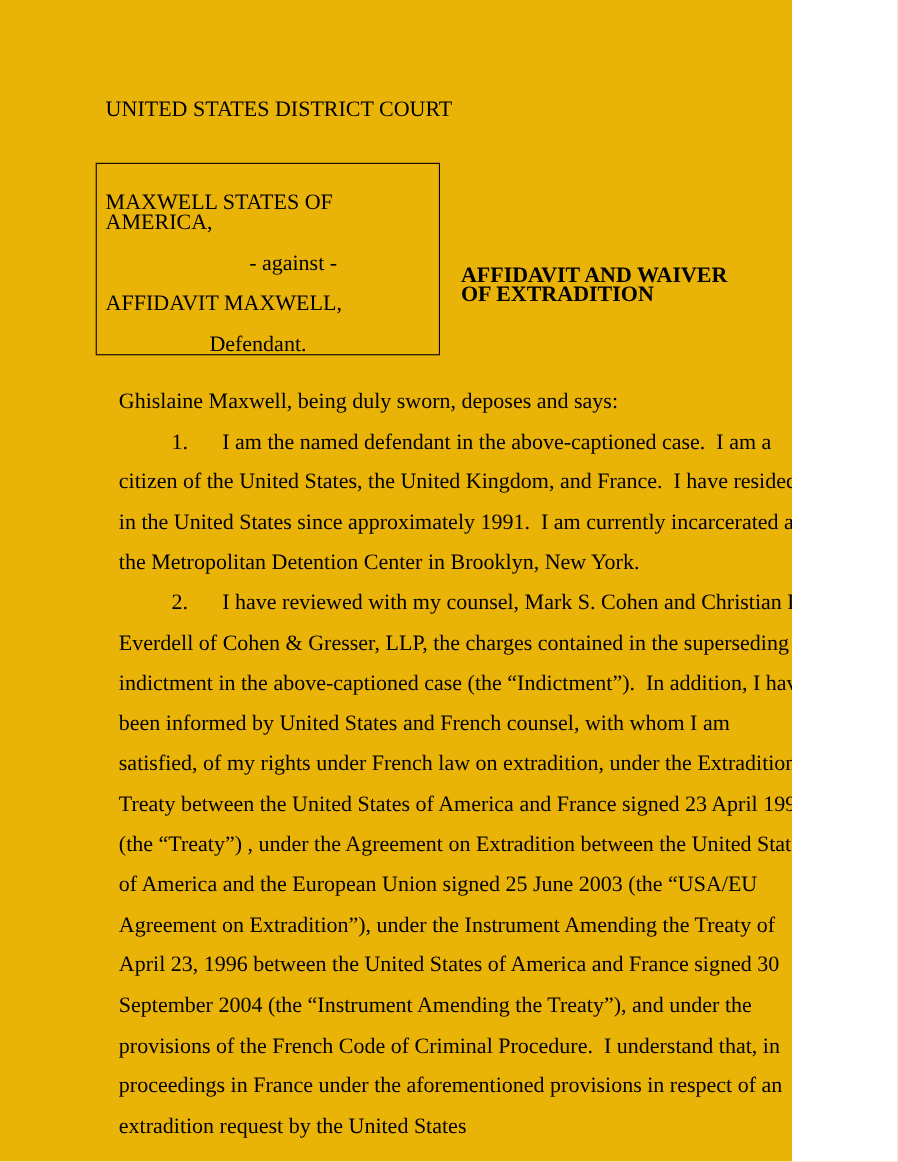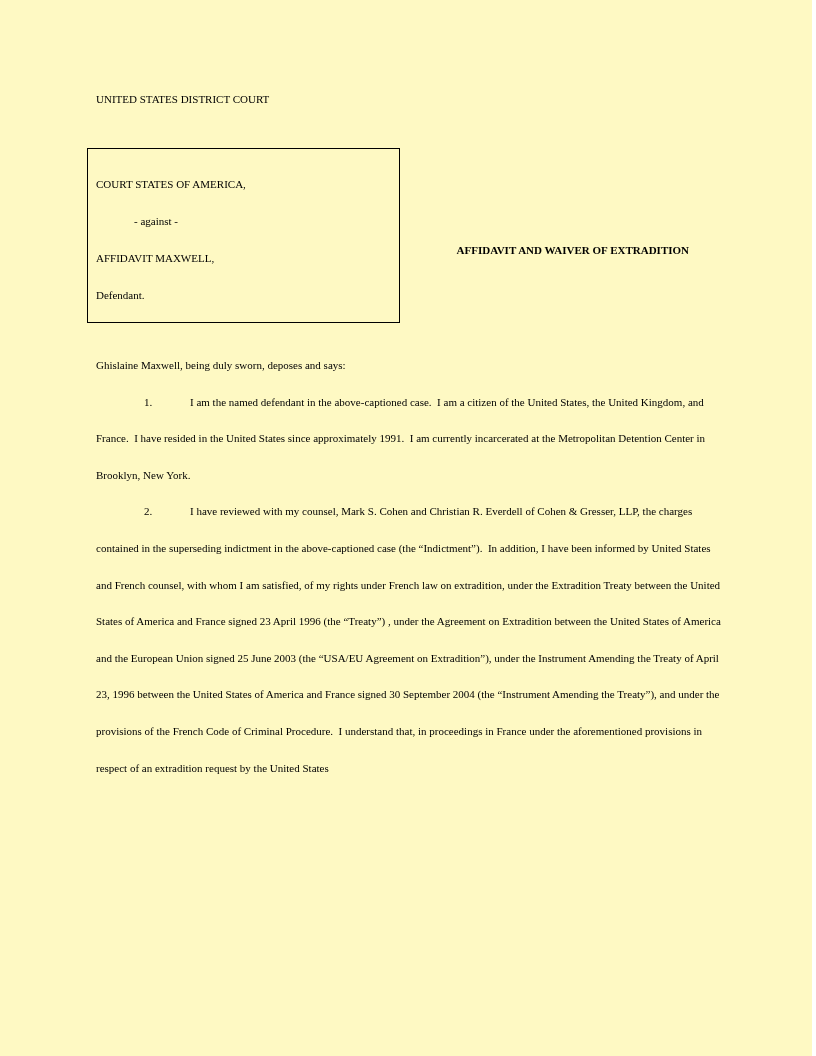--- a/index.html
+++ b/index.html
@@ -2,25 +2,25 @@
 <html><head>
 <meta charset="utf-8">
 <style>
   html, body {
     margin: 0;
     padding: 0;
     background: #ffffff;
   }
   .page {
     position: relative;
-    width: 812px;
+    width: 720px;
     height: 1056px;
-    background: #fef9c3;
+    background: #eab308;
     font-family: "Liberation Serif", "DejaVu Serif", serif;
-    font-size: 11px;
+    font-size: 20px;
     color: #000000;
     overflow: hidden;
   }
   
   .court-header {
     position: absolute;
     left: 96px;
     top: 90px;
     line-height: 18px;
     white-space: nowrap;
@@ -37,46 +37,46 @@
     padding-top: 26px;
     padding-left: 8px;
     padding-right: 0;
   }
   .cap-line {
     line-height: 18px;
     margin: 0 0 19px 0;
   }
   .cap-against {
     margin-left: 38px;
+    text-align: center;
   }
   .cap-defendant {
-    text-align: left;
+    text-align: center;
     padding-right: 26px;
   }
   
   .docket {
     position: absolute;
     left: 437px;
     top: 185px;
     line-height: 18px;
     white-space: nowrap;
   }
   .doc-title {
     position: absolute;
-    left: 439px;
+    left: 419px;
     top: 241px;
     width: 250px;
     font-weight: bold;
     line-height: 18px;
-    text-align: right;
   }
   
   .body-text {
     position: absolute;
-    left: 96px;
+    left: 108px;
     top: 347px;
     width: 630px;
     line-height: 36.6px;
     text-align: left;
   }
   .body-text p {
     margin: 0;
     white-space: pre-wrap;
   }
   .pnum {
@@ -89,21 +89,21 @@
 </head>
 <body>
 
 <div class="page">
 
   <div class="court-header">
     <div>UNITED STATES DISTRICT COURT</div>
   </div>
 
   <div class="caption-box">
-    <div class="cap-line">COURT STATES OF AMERICA,</div>
+    <div class="cap-line">MAXWELL STATES OF AMERICA,</div>
     <div class="cap-line cap-against">-  against  -</div>
     <div class="cap-line">AFFIDAVIT MAXWELL,</div>
     <div class="cap-line cap-defendant">Defendant.</div>
   </div>
 
 
   <div class="doc-title">AFFIDAVIT AND WAIVER OF EXTRADITION</div>
 
   <div class="body-text">
     <p>Ghislaine Maxwell, being duly sworn, deposes and says:</p>

